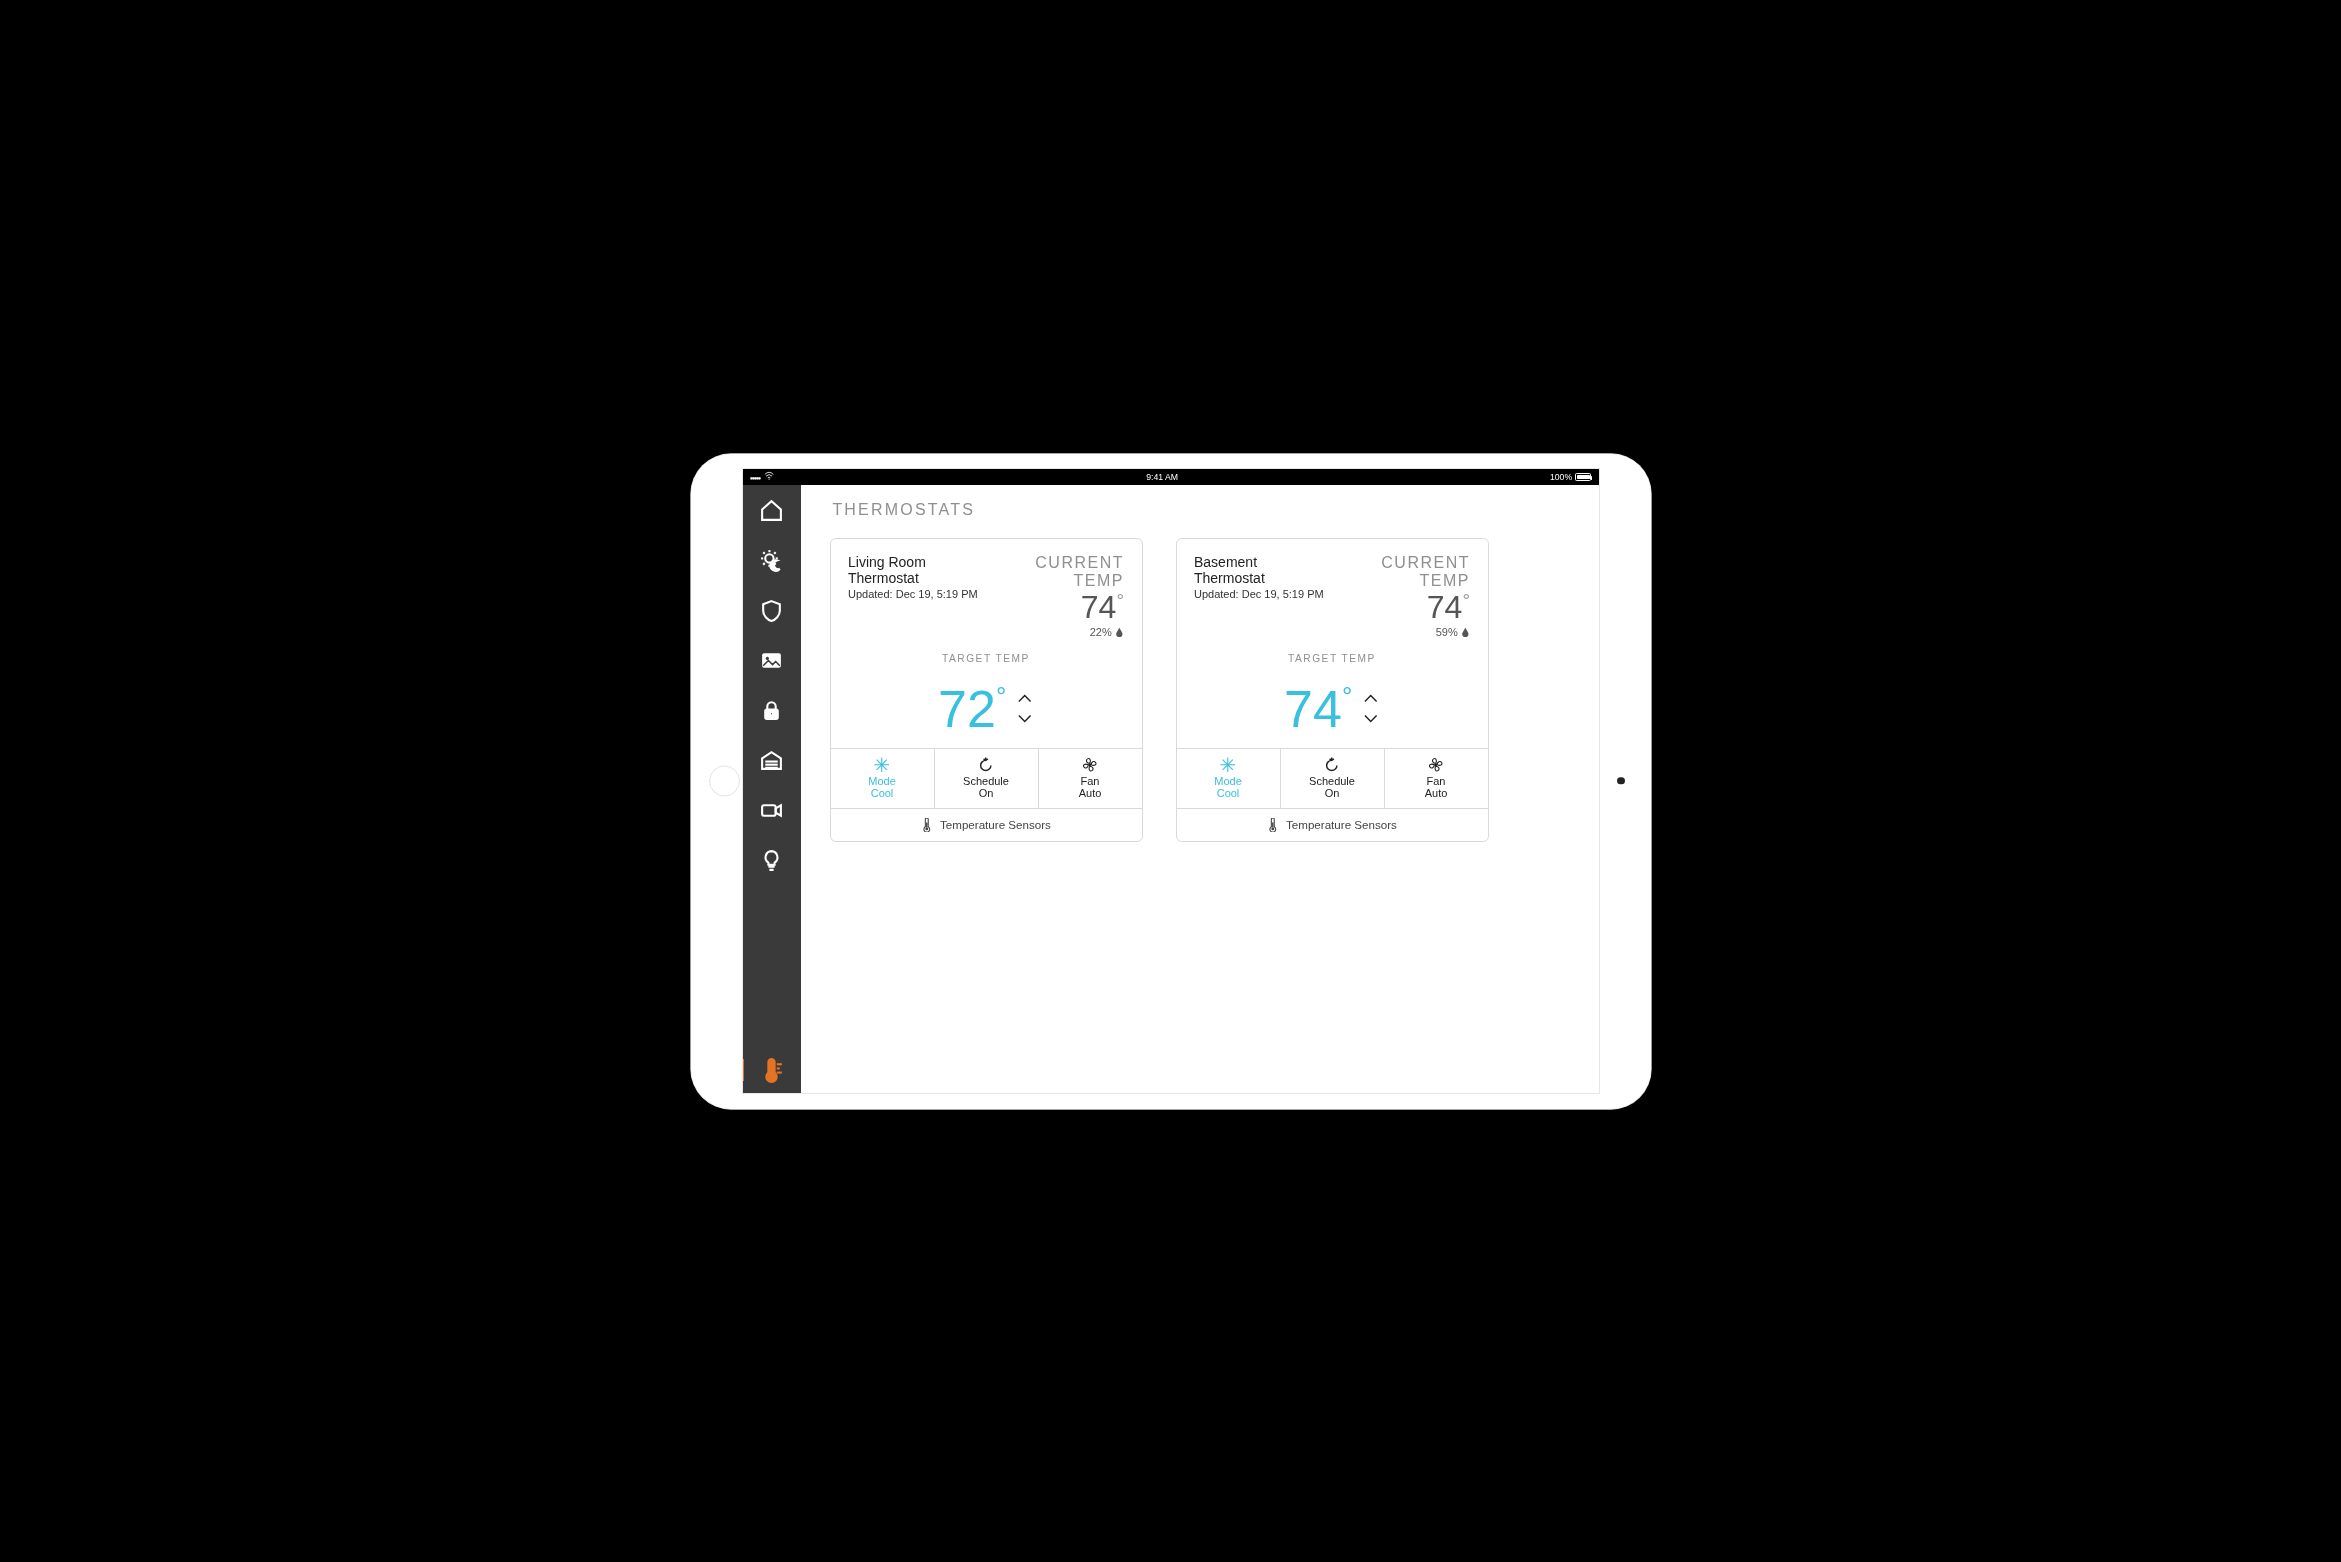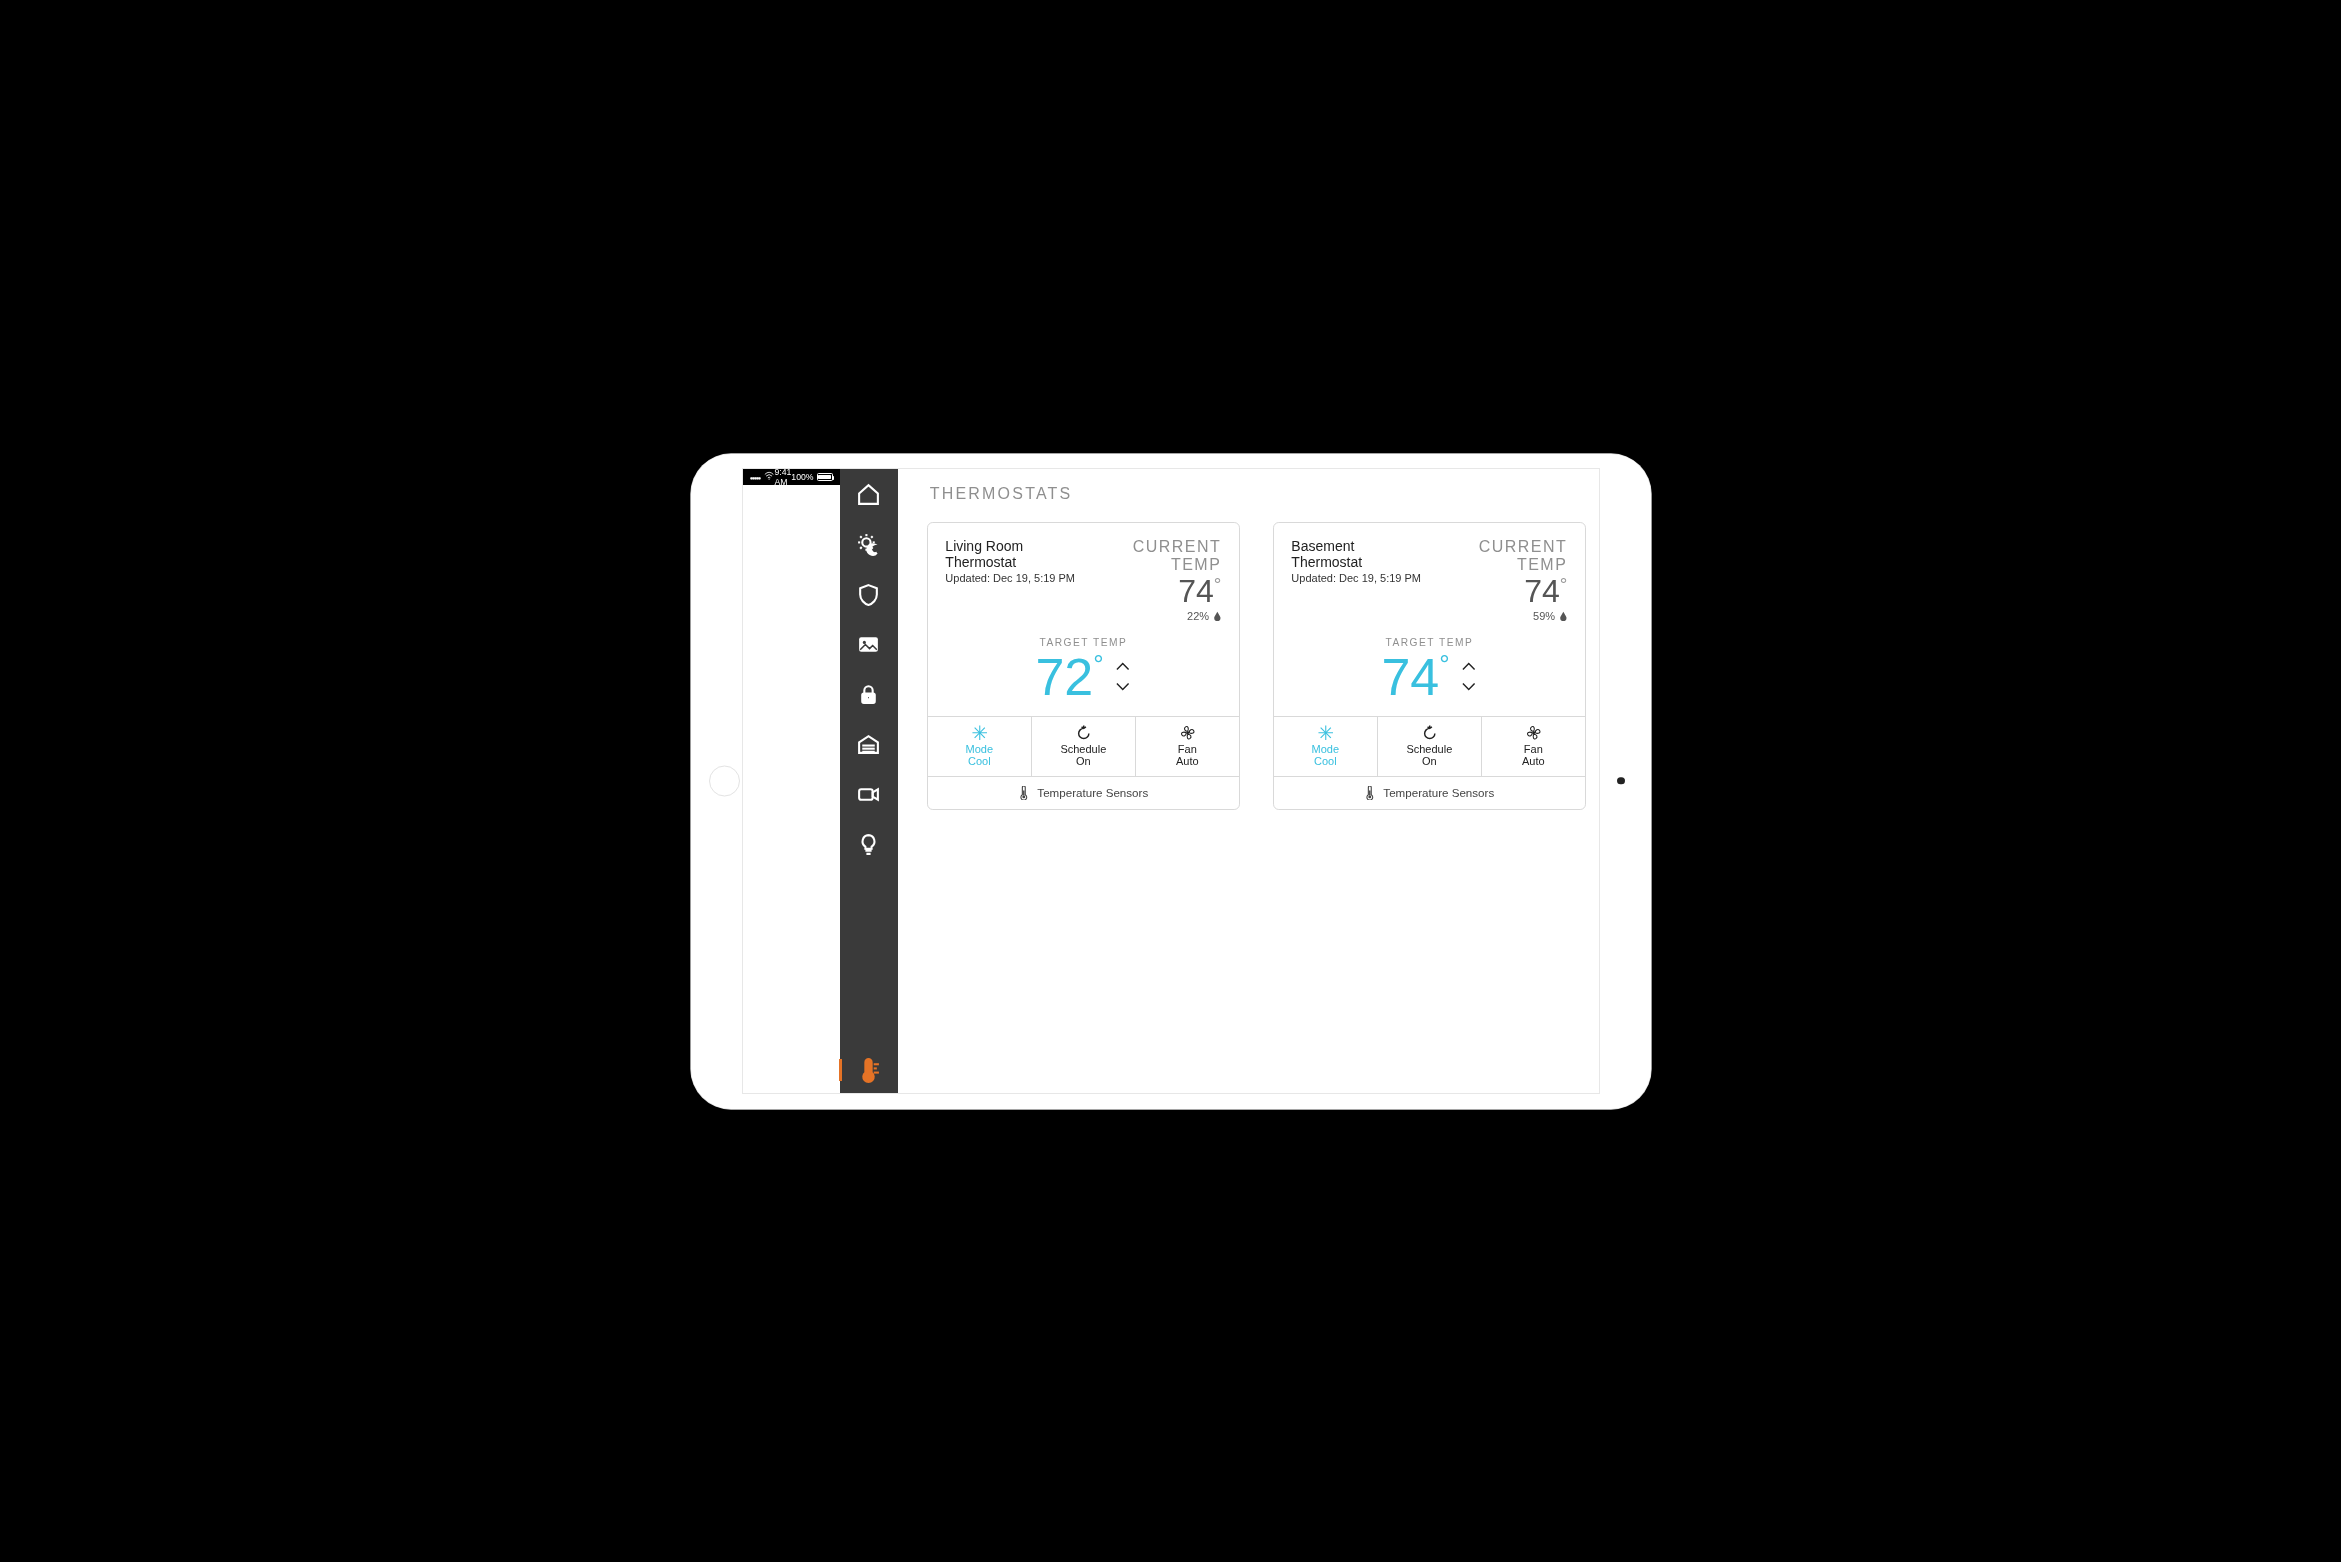--- a/index.html
+++ b/index.html
@@ -9,21 +9,21 @@
     --midgrey:#6c6c6c;
     --pale:#f7f7f7;
     --cool:#39c0df;
     --border:#d9d9d9;
   }
   *{box-sizing:border-box;font-family:-apple-system,Helvetica Neue,Arial,sans-serif;}
   body{margin:0;background:#000;display:flex;align-items:center;justify-content:center;height:100vh;}
   .tablet{width:960px;height:655px;background:#fff;border-radius:40px;padding:14.6px 51px;position:relative;box-shadow:0 0 0 0.7px #ddd, 0 13px 29px rgba(0,0,0,.6);}
   .home-btn{position:absolute;left:18px;top:50%;transform:translateY(-50%);width:31px;height:31px;border-radius:50%;border:1.5px solid #e3e3e3;}
   .cam{position:absolute;right:26px;top:50%;transform:translateY(-50%);width:7.3px;height:7.3px;border-radius:50%;background:#222;}
-  .screen{width:100%;height:100%;background:#fff;display:flex;flex-direction:row;overflow:hidden;border:0.7px solid #e7e7e7;}
+  .screen{width:100%;height:100%;background:#fff;display:flex;flex-direction:column;overflow:hidden;border:0.7px solid #e7e7e7;}
   .statusbar{height:16px;background:#000;color:#fff;font-size:8.7px;display:flex;align-items:center;justify-content:space-between;padding:0 7.3px;}
   .sb-left{display:flex;align-items:center;gap:4.4px;}
   .dots::before{content:"●●●●●";letter-spacing:-1.5px;font-size:5.8px;}
   .wifi svg{width:10.2px;height:10.2px;}
   .sb-right{display:flex;align-items:center;gap:3px;}
   .batt{width:16px;height:7.3px;border:0.7px solid #fff;border-radius:1.5px;position:relative;}
   .batt::after{content:"";position:absolute;right:-2.2px;top:1.5px;width:1.5px;height:3.6px;background:#fff;border-radius:0.7px;}
   .batt i{position:absolute;inset:0.7px;background:#fff;border-radius:0.7px;}
   .app{flex:1;display:flex;min-height:0;}
   .sidebar{width:58px;background:var(--dark);display:flex;flex-direction:column;align-items:center;padding-top:10.2px;gap:19px;}
@@ -43,21 +43,21 @@
   .card-top{padding:14.6px 17.5px 10.2px 17.5px;display:flex;justify-content:space-between;}
   .card-name{font-size:14px;color:#222;}
   .card-updated{font-size:11px;color:#333;margin-top:2.9px;}
   .ct-block{text-align:right;}
   .ct-label{font-size:16px;letter-spacing:1.5px;color:var(--lightgrey);}
   .ct-val{font-size:32px;color:#555;line-height:1;margin-top:1.5px;}
   .deg{font-size:19px;vertical-align:top;color:#999;}
   .humid{font-size:11px;color:#555;display:flex;align-items:center;justify-content:flex-end;gap:3.6px;margin-top:2.9px;}
   .target-block{text-align:center;padding:4.4px 0 13px;}
   .tt-label{font-size:10.2px;letter-spacing:1.5px;color:var(--lightgrey);}
-  .tt-row{display:flex;align-items:center;justify-content:center;gap:10.2px;margin-top:3px;}
+  .tt-row{display:flex;align-items:center;justify-content:center;gap:10.2px;margin-top:19px;}
   .tt-val{font-size:52px;color:var(--cool);font-weight:300;line-height:1;}
   .tt-val .deg{color:var(--cool);font-size:26px;}
   .arrows{display:flex;flex-direction:column;gap:7.3px;}
   .arrow{width:17.5px;height:13px;cursor:pointer;}
   .arrow svg{width:100%;height:100%;stroke:#222;fill:none;stroke-width:2;}
   .modes{display:flex;border-top:0.7px solid var(--border);}
   .mode-cell{flex:1;border-right:0.7px solid var(--border);text-align:center;padding:7.3px 0 8.7px;cursor:pointer;}
   .mode-cell:last-child{border-right:none;}
   .mode-cell svg{width:17.5px;height:17.5px;display:block;margin:0 auto 1.5px;}
   .mode-cell.active{color:var(--cool);}

